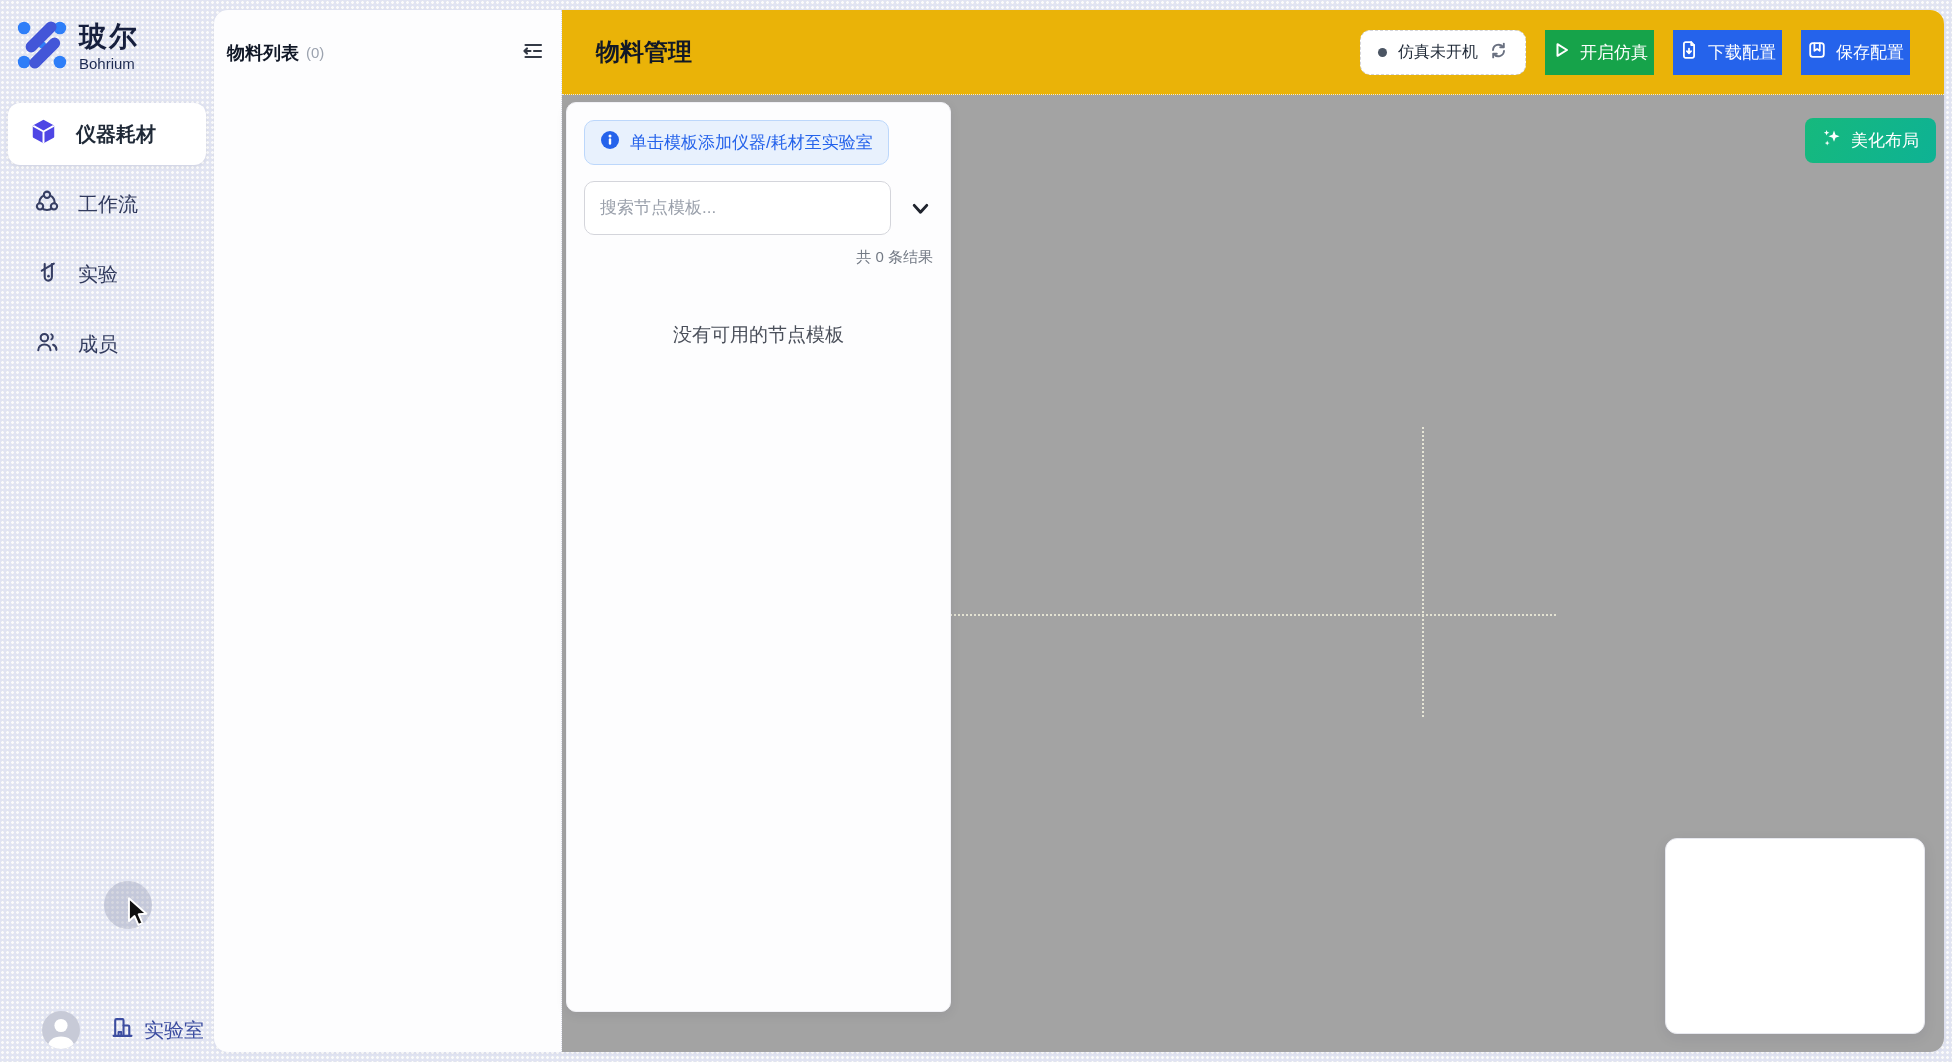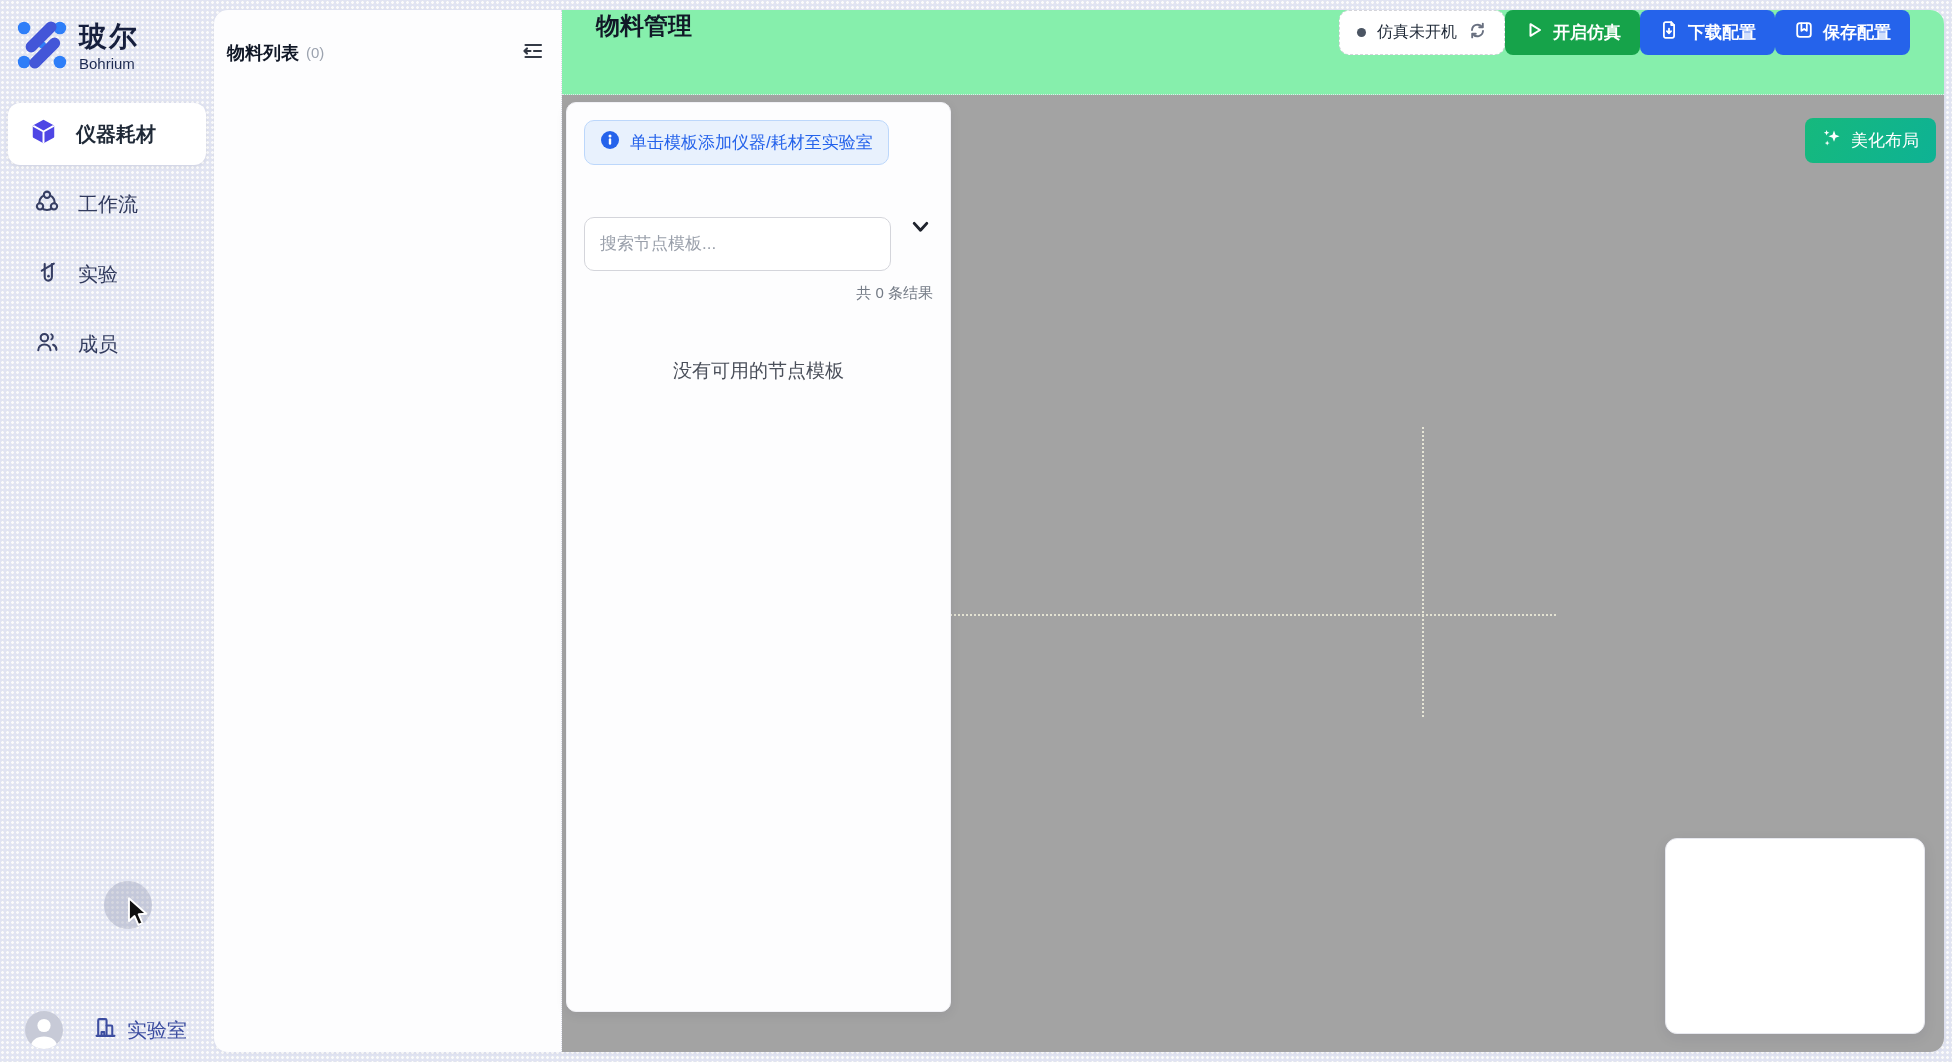--- a/index.html
+++ b/index.html
@@ -23,64 +23,64 @@
   .brand{display:flex; align-items:center; gap:11px; margin:19px 0 0 16px;}
   .brand-txt .cn{font-size:28px; font-weight:700; color:#161f3d; letter-spacing:2px; line-height:1.1;}
   .brand-txt .en{font-size:15px; font-weight:400; color:#1d2a52; margin-top:2px;}
   .nav{margin-top:28px;}
   .nav-item{display:flex; align-items:center; height:62px; margin:0 8px 8px 8px;
     padding-left:27px; gap:19px; border-radius:12px; cursor:pointer;
     font-size:20px; color:var(--navy); font-weight:500;}
   .nav-item.selected{background:#fff; padding-left:23px; gap:20px;
     box-shadow:0 1px 4px rgba(25,30,70,.10); color:#1f2937; font-weight:700;}
   .nav-item svg{flex:none;}
-  .sidebar-footer{position:absolute; left:25px; bottom:13px; display:flex; align-items:center;}
+  .sidebar-footer{position:absolute; left:42px; bottom:13px; display:flex; align-items:center;}
   .avatar{width:38px; height:38px; border-radius:50%; background:#c7cad7; overflow:hidden; position:relative; flex:none;}
   .lab{display:flex; align-items:center; gap:9px; margin-left:30px; cursor:pointer;
     color:#3c4da0; font-size:20px; font-weight:500;}
 
   
   .content-card{position:absolute; left:214px; top:10px; right:8px; bottom:10px;
     background:#fdfdfe; border-radius:14px; display:flex; overflow:hidden;
     box-shadow:0 1px 4px rgba(30,35,70,.05);}
   .list-panel{width:347px; flex:none; display:flex; flex-direction:column;}
   .list-panel-header{height:85px; display:flex; align-items:center; padding:0 13px;}
   .list-title{font-size:18px; font-weight:700; color:#111827;}
   .list-count{font-size:15px; color:#9ca3af; margin-left:7px;}
   .collapse-btn{margin-left:auto; width:30px; height:30px; display:flex; align-items:center; justify-content:center;
     border-radius:6px; cursor:pointer;}
 
   .main-panel{flex:1; border-left:1px dotted #d9dbe8; display:flex; flex-direction:column; min-width:0;}
-  .main-header{height:85px; flex:none; display:flex; align-items:flex-start;
-    padding:0 34px; border-bottom:1px dotted #e3e4ec; background:#86efac;}
+  .main-header{height:85px; flex:none; display:flex; align-items:center;
+    padding:0 34px; gap:19px; border-bottom:1px dotted #e3e4ec; background:#eab308;}
   .main-title{font-size:24px; font-weight:700; color:#111827; margin-right:auto;}
   .status-pill{display:flex; align-items:center; gap:11px; height:45px; padding:0 17px;
     border:1px dashed #d4d4da; border-radius:10px; background:#fff; cursor:pointer;}
   .status-dot{width:9px; height:9px; border-radius:50%; background:#4b5563;}
   .status-text{font-size:16px; color:#1f2937; font-weight:500;}
-  .btn{display:flex; align-items:center; gap:9px; height:45px; padding:0 19px;
-    border:none; border-radius:8px; color:#fff; font-size:17px; font-weight:700;
+  .btn{display:flex; align-items:center; gap:9px; height:45px; padding:0 6px;
+    border:none; border-radius:0; color:#fff; font-size:17px; font-weight:400;
     font-family:inherit; cursor:pointer;}
   .btn-green{background:var(--green);}
   .btn-blue{background:var(--accent);}
 
   
   .canvas{position:relative; flex:1; background:#a3a3a3; min-height:0;}
   .guide-h{position:absolute; left:388px; top:519px; width:606px; border-top:2px dotted #e3e2d2;}
   .guide-v{position:absolute; left:860px; top:332px; height:290px; border-left:2px dotted #e6e5d6;}
 
   .template-panel{position:absolute; left:4px; top:7px; width:385px; height:910px;
     background:#fdfdfe; border:1px solid #f1f1f6; border-radius:10px;
     box-shadow:0 3px 12px rgba(30,35,60,.07); padding:17px;}
   .banner{display:inline-flex; align-items:center; gap:10px; height:45px; padding:0 15px;
     background:var(--banner-bg); border:1px solid var(--banner-border); border-radius:10px;
     color:var(--accent); font-size:17px; cursor:pointer;}
   .search-row{margin-top:16px; display:flex; align-items:center; gap:16px;}
   .search-input{width:307px; height:54px; border:1px solid #d4d5db; border-radius:10px;
-    padding:0 15px; font-size:17px; font-family:inherit; color:#1f2937; background:#fff; outline:none;margin-top:36px;}
+    padding:0 15px; font-size:17px; font-family:inherit; color:#1f2937; background:#fff; outline:none;}
   .search-input::placeholder{color:#9aa0ab;}
   .chevron-btn{display:flex; align-items:center; justify-content:center; width:26px; height:26px; cursor:pointer;}
   .result-count{margin-top:13px; text-align:right; font-size:15px; color:#737a85;}
   .empty-msg{margin-top:55px; text-align:center; font-size:19px; color:#4a4f5a;}
 
   .beautify-btn{position:absolute; top:23px; right:8px; display:flex; align-items:center; gap:9px;
     height:45px; padding:0 17px; border:none; border-radius:8px; cursor:pointer;
     background:linear-gradient(115deg,#16b97d,#0eb294); color:#fff; font-size:17px; font-weight:500; font-family:inherit;}
 
   .minimap{position:absolute; right:19px; bottom:18px; width:260px; height:196px;

